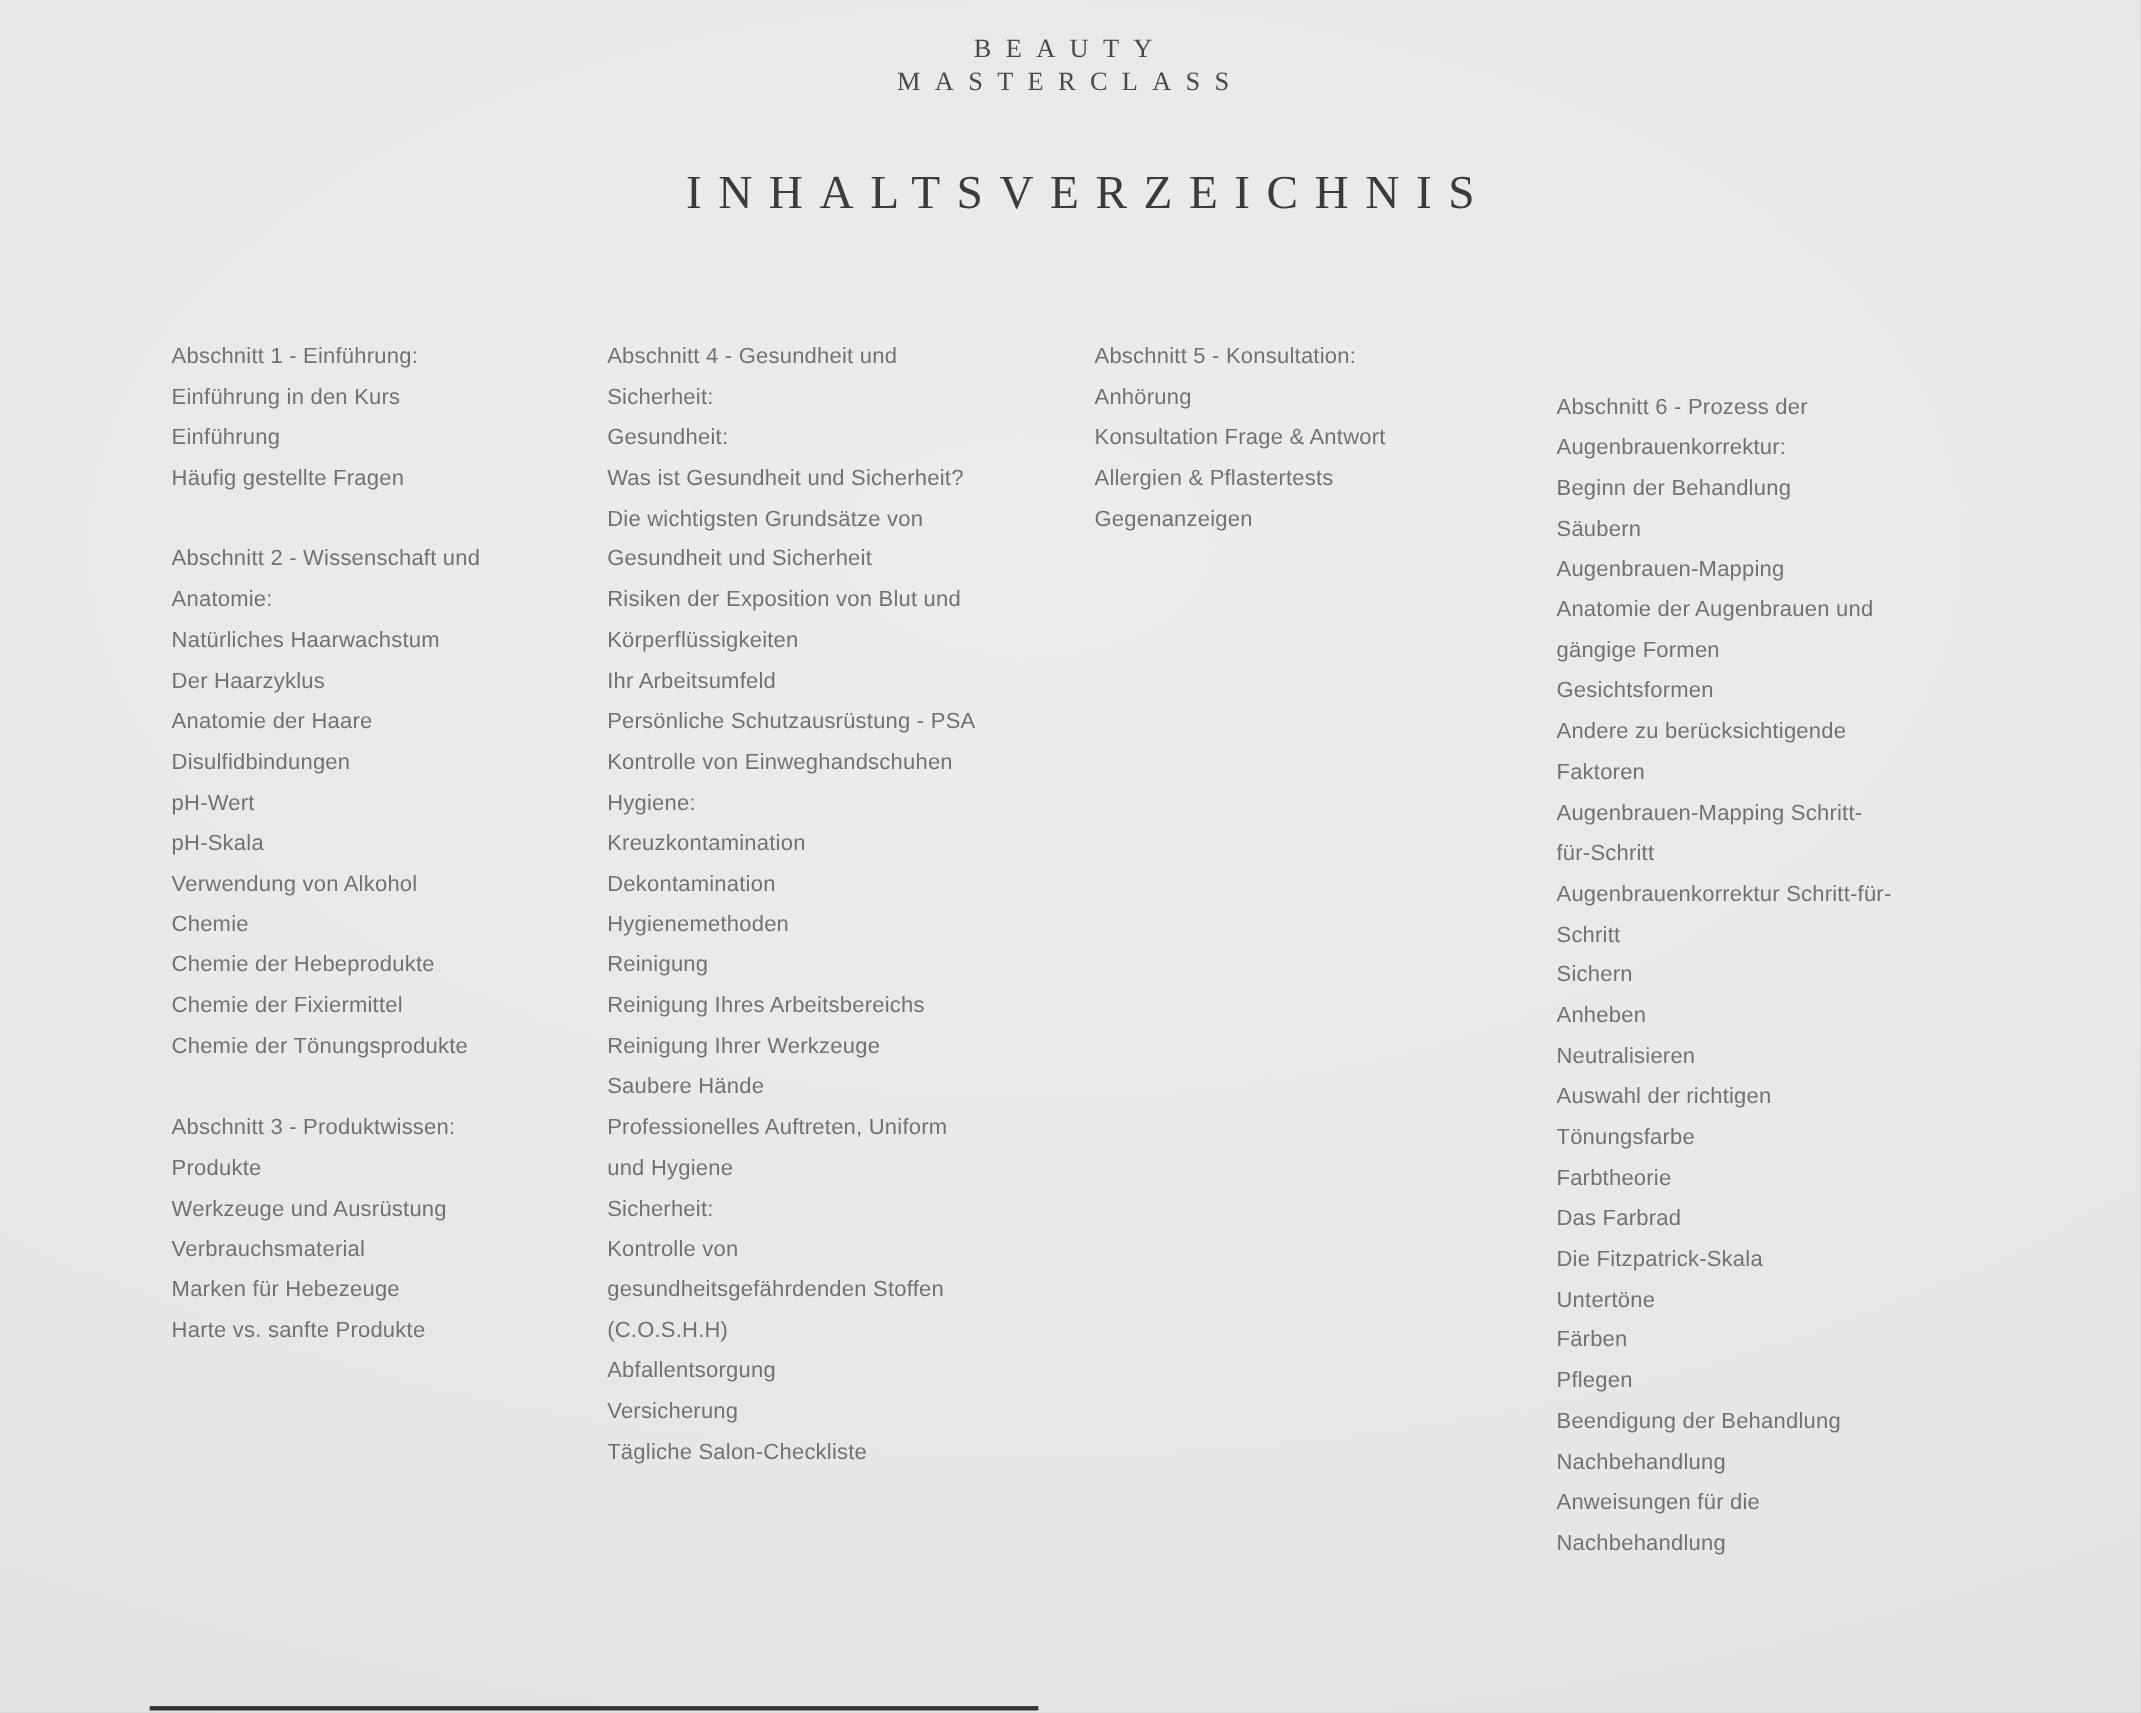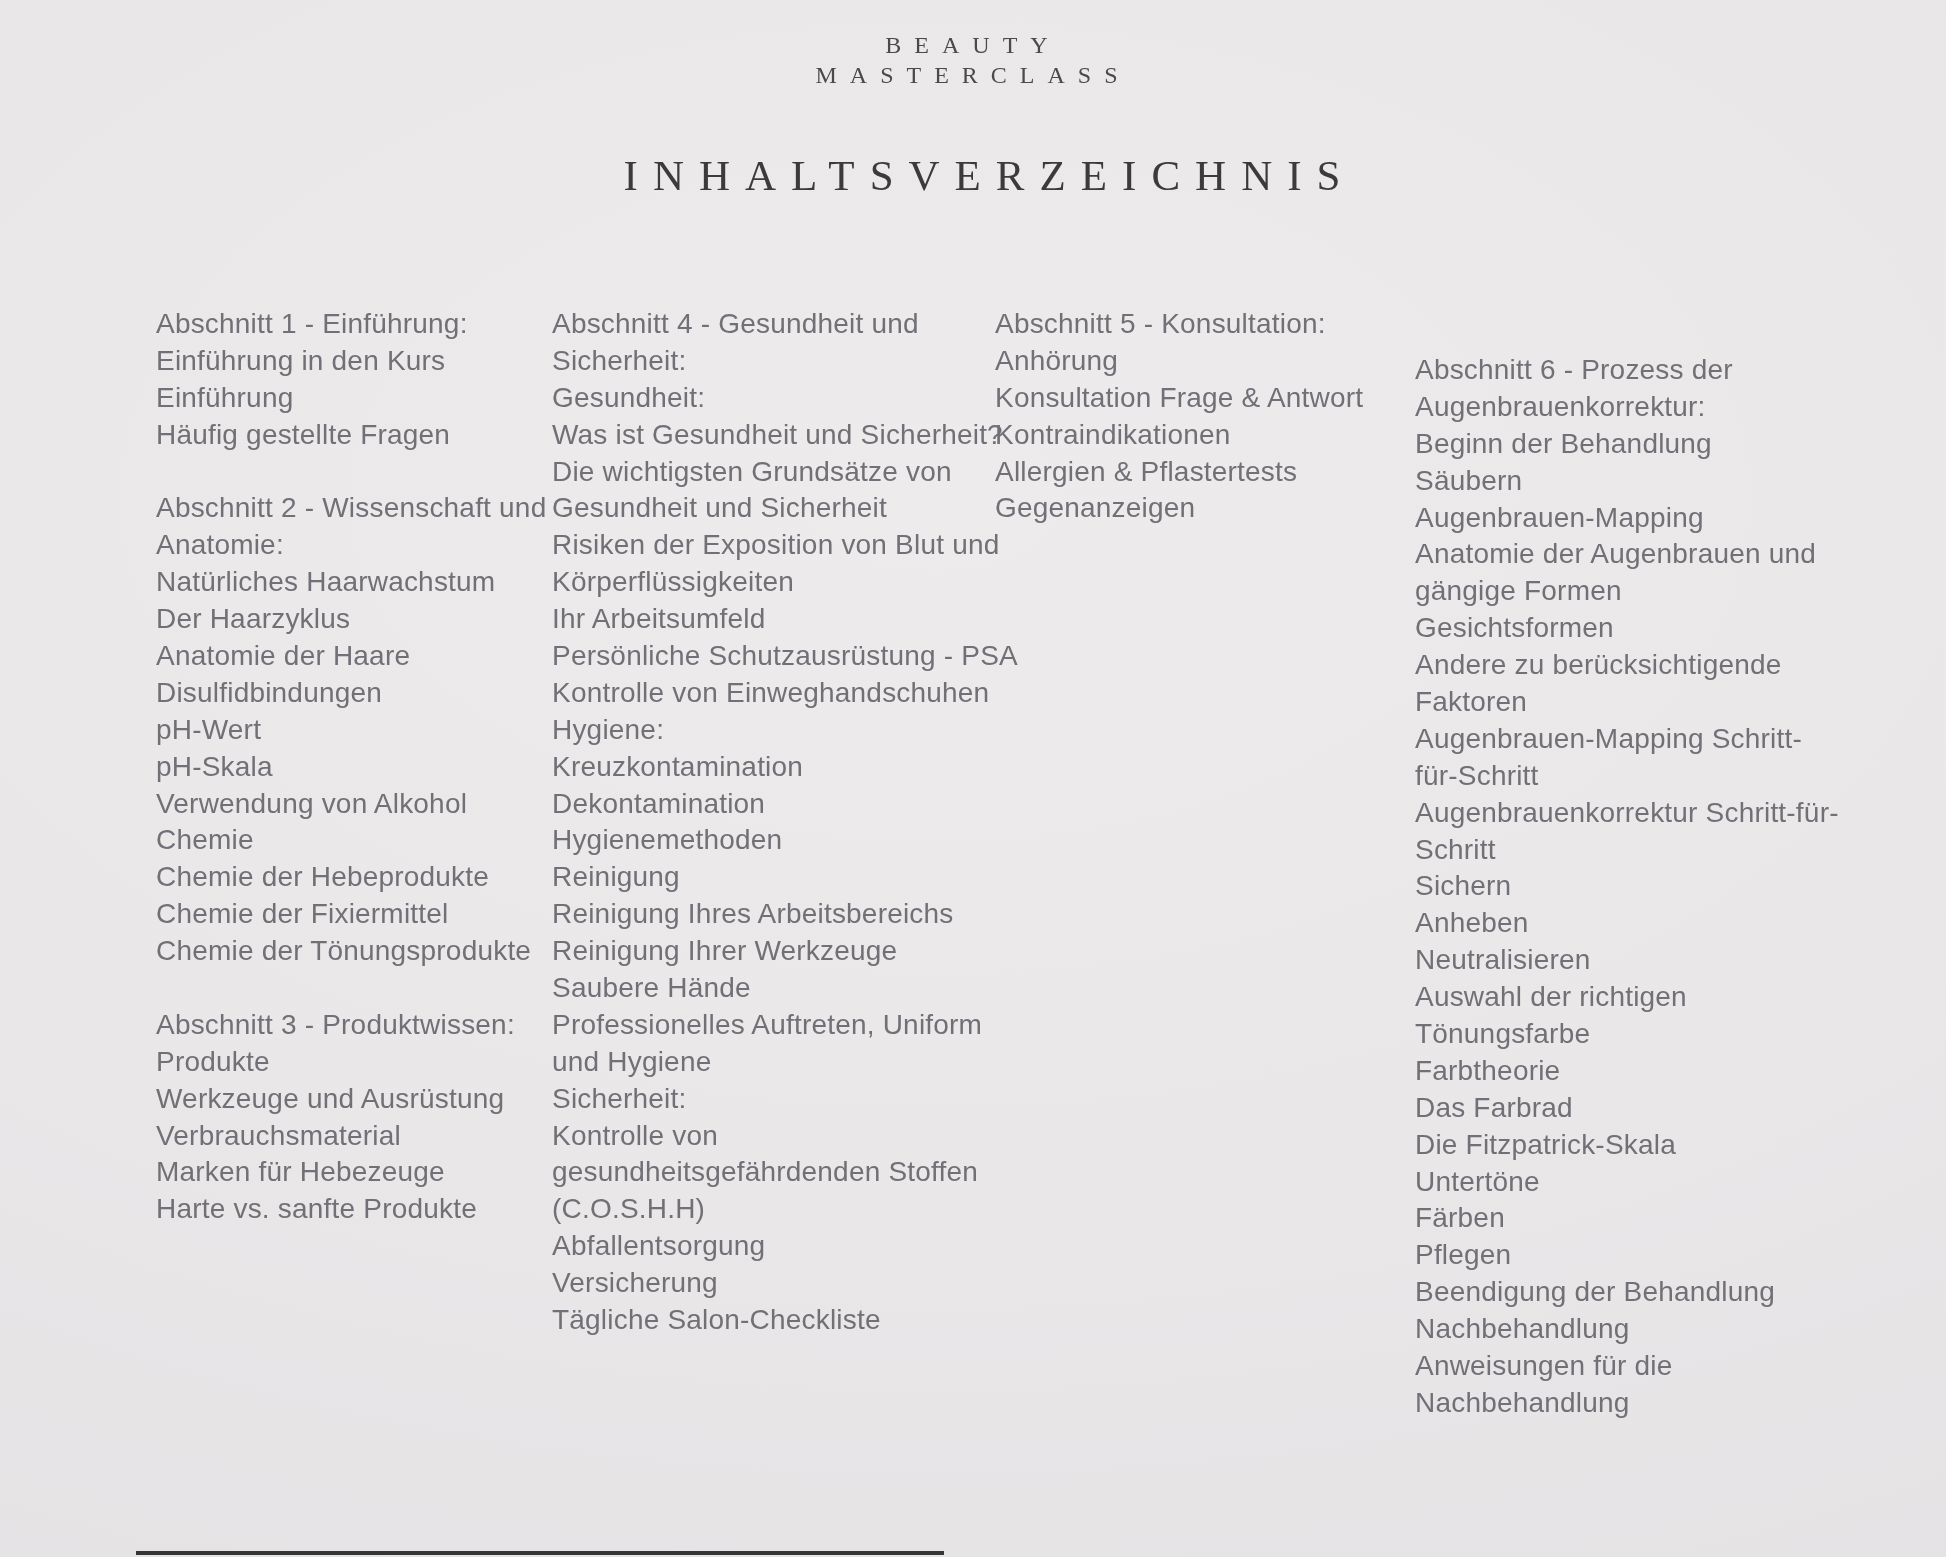--- a/index.html
+++ b/index.html
@@ -27,21 +27,21 @@
     text-align:center;
     font-family:"Liberation Serif", serif;
     font-weight:normal;
     font-size:43px;line-height:52px;
     letter-spacing:15px;
     color:var(--title-text,#3b3a3c);
   }
   .columns{position:absolute;top:0;left:0;width:100%;height:100%;}
   .col{
     position:absolute;top:306px;
-    font-size:28px;
+    font-size:20px;
     letter-spacing:0.2px;
     color:var(--list-text,#727076);
   }
   .col-1{left:156px;width:396px;}
   .col-2{left:552px;width:443px;}
   .col-3{left:995px;width:420px;}
   .col-4{left:1415px;width:480px;margin-top:46px;}
   .toc-line{
     height:36.9px;line-height:36.9px;
     white-space:nowrap;
@@ -120,21 +120,20 @@
         <div class="toc-line">gesundheitsgefährdenden Stoffen</div>
         <div class="toc-line">(C.O.S.H.H)</div>
         <div class="toc-line">Abfallentsorgung</div>
         <div class="toc-line">Versicherung</div>
         <div class="toc-line">Tägliche Salon-Checkliste</div>
       </section>
     <section class="col col-3">
         <div class="toc-line">Abschnitt 5 - Konsultation:</div>
         <div class="toc-line">Anhörung</div>
         <div class="toc-line">Konsultation Frage &amp; Antwort</div>
-        <div class="toc-line">Kontraindikationen</div>
         <div class="toc-line">Allergien &amp; Pflastertests</div>
         <div class="toc-line">Gegenanzeigen</div>
       </section>
     <section class="col col-4">
         <div class="toc-line">Abschnitt 6 - Prozess der</div>
         <div class="toc-line">Augenbrauenkorrektur:</div>
         <div class="toc-line">Beginn der Behandlung</div>
         <div class="toc-line">Säubern</div>
         <div class="toc-line">Augenbrauen-Mapping</div>
         <div class="toc-line">Anatomie der Augenbrauen und</div>

